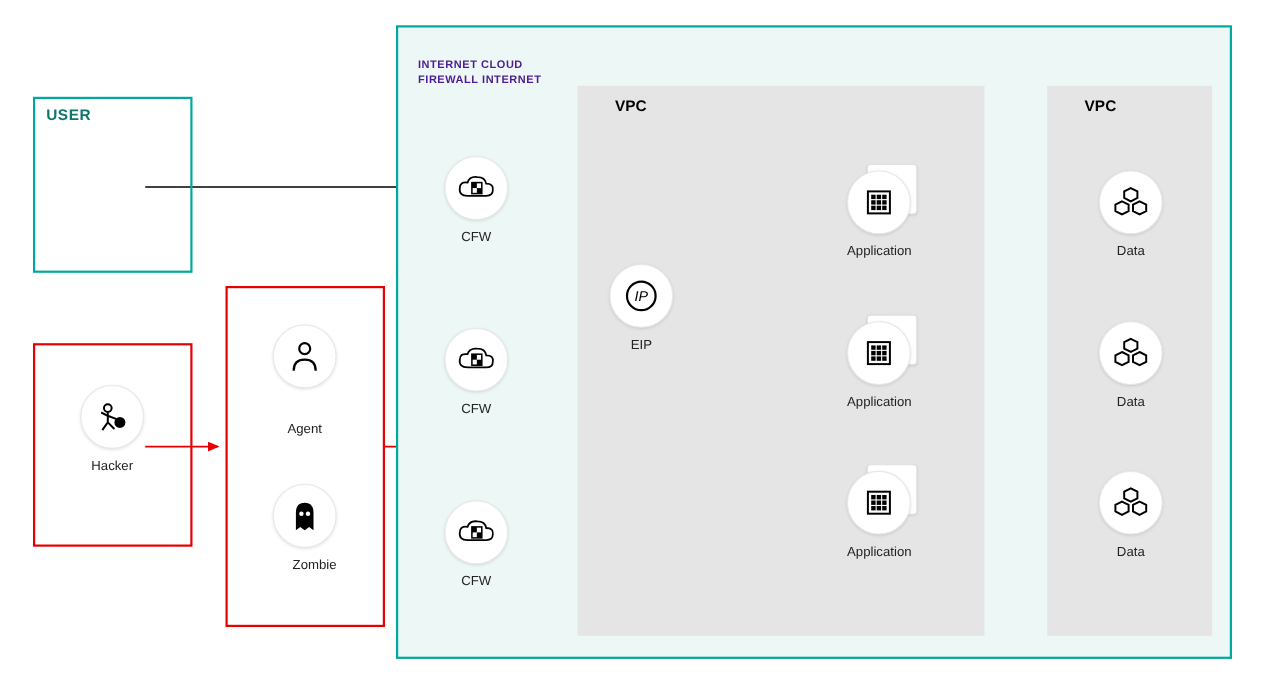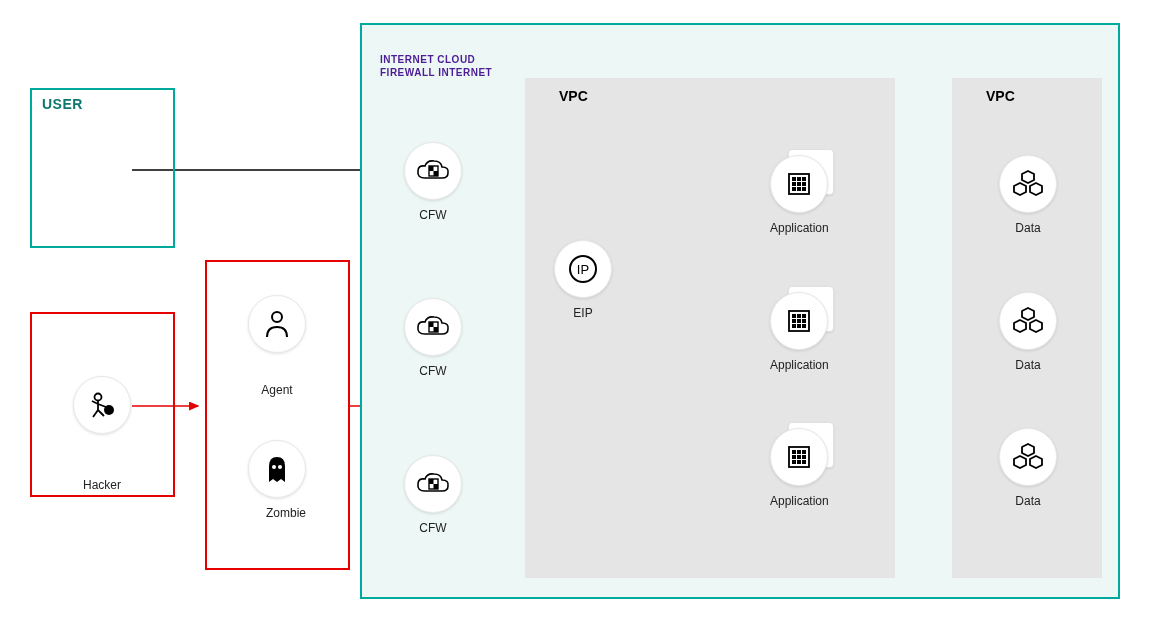--- a/index.html
+++ b/index.html
@@ -15,21 +15,21 @@
 
 .cluster-box { position: absolute; left: 360px; top: 23px; width: 760px; height: 576px; background: #edf8f6; border: 2px solid #00a99d; }
 .cluster-title { position: absolute; top: 28px; left: 18px; color: #4c1d95; font-weight: bold; font-size: 10px; line-height: 1.3; letter-spacing: 0.5px; }
 
 .vpc1-box { position: absolute; left: 525px; top: 78px; width: 370px; height: 500px; background: #e5e5e5; }
 .vpc2-box { position: absolute; left: 952px; top: 78px; width: 150px; height: 500px; background: #e5e5e5; }
 .vpc-title { position: absolute; top: 10px; left: 14px; font-weight: bold; font-size: 14px; margin-left: 20px; }
 
 
 .node { position: absolute; display: flex; flex-direction: column; align-items: center; }
-.circle { width: 58px; height: 58px; border-radius: 50%; background: white; display: flex; align-items: center; justify-content: center; box-shadow: 0 1px 3px rgba(0,0,0,0.12); border: 1px solid #e8e8e8; }
+.circle { width: 58px; height: 58px; border-radius: 50%; background: white; display: flex; align-items: center; justify-content: center; box-shadow: 0 1px 3px rgba(0,0,0,0.12); border: 1px solid #e8e8e8; font-style: italic; }
 .label { margin-top: 8px; font-size: 12px; color: #222; font-weight: 500; text-align: center; }
 
 
 .stack { position: relative; }
 .stack-back { position: absolute; width: 46px; height: 46px; background: white; border: 1px solid #e0e0e0; border-radius: 4px; top: -6px; right: -6px; box-shadow: 0 1px 2px rgba(0,0,0,0.08); }
 
 
 svg { display: block; }
 
 </style>
@@ -82,21 +82,21 @@
 
   <div class="vpc1-box">
     <div class="vpc-title">VPC</div>
   </div>
 
   <div class="vpc2-box">
     <div class="vpc-title">VPC</div>
   </div>
 
 
-  <div class="node" style="left:73px; top:376px;gap:36px;">
+  <div class="node" style="left:73px; top:350px;">
     <div class="circle">
       <svg width="30" height="30" viewBox="0 0 30 30">
           <circle cx="11" cy="7" r="3.5" fill="none" stroke="#000" stroke-width="1.8"></circle>
           <path d="M11 11 L11 20 M11 14 L5 11 M11 14 L19 17 M11 20 L6 27 M11 20 L17 26" stroke="#000" stroke-width="1.8" fill="none"></path>
           <circle cx="22" cy="20" r="5" fill="#000"></circle>
         </svg>
     </div>
     <div class="label">Hacker</div>
   </div>
 

